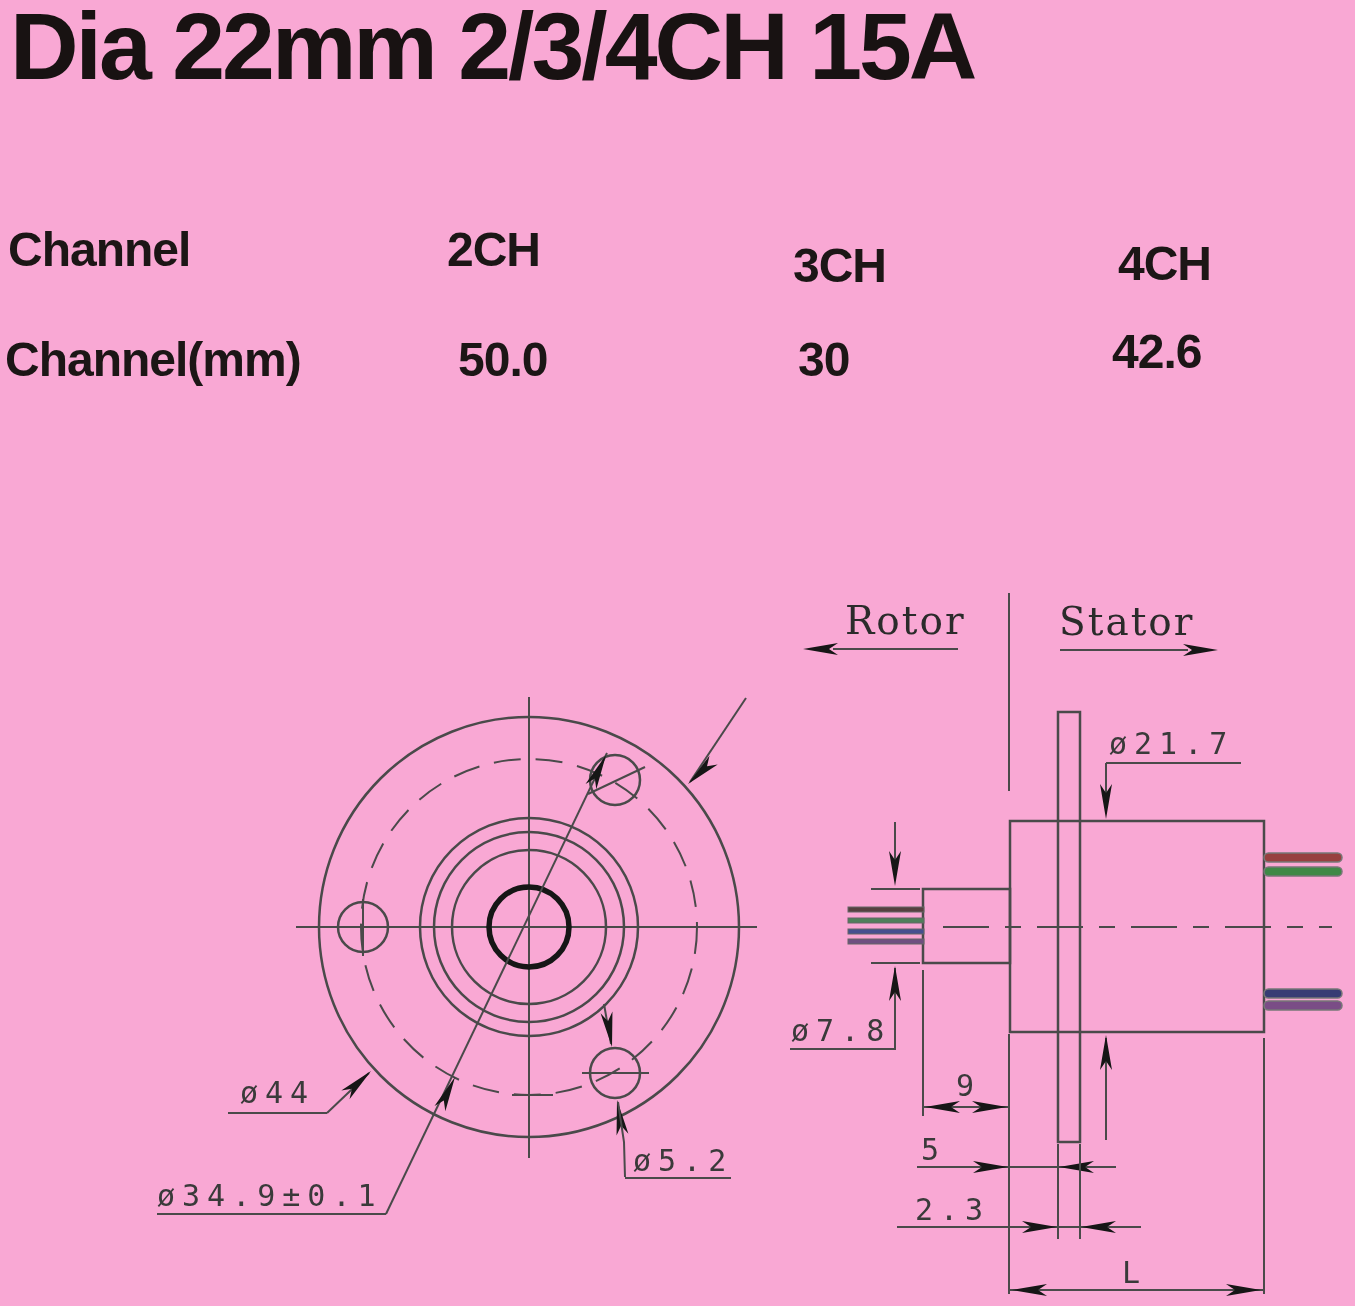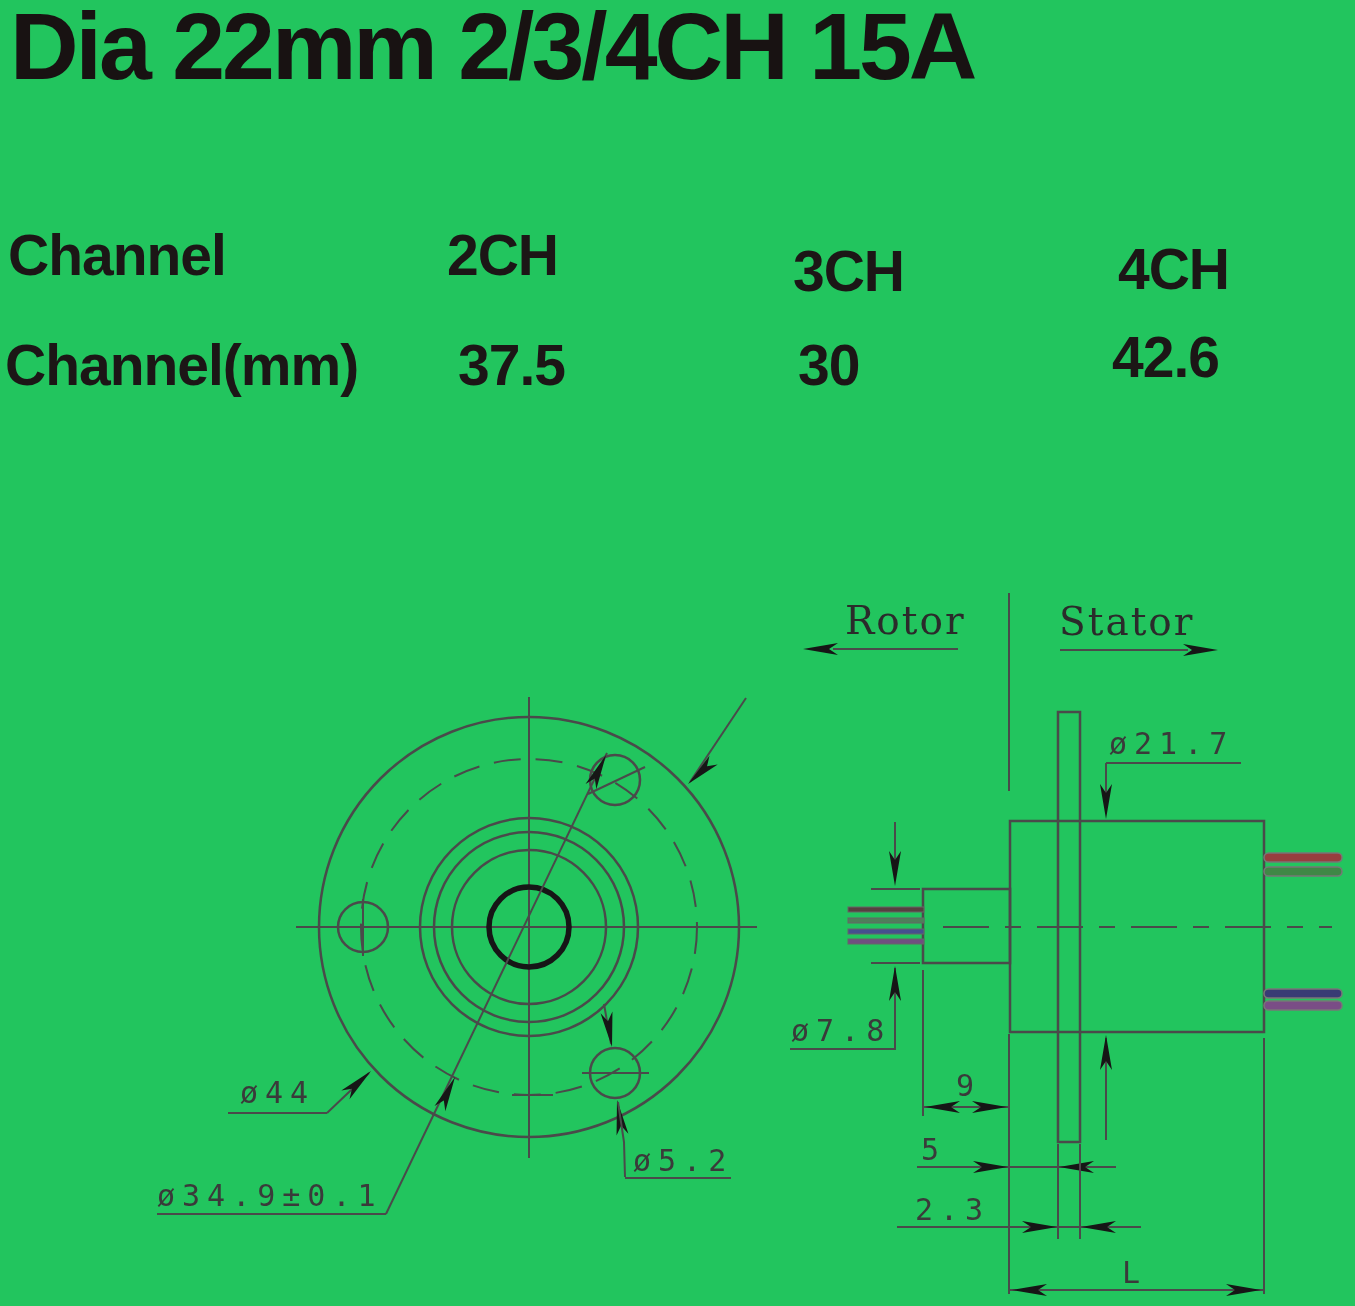--- a/index.html
+++ b/index.html
@@ -1,20 +1,20 @@
 <!DOCTYPE html>
 <html><head>
 <meta charset="utf-8">
 <style>
   html,body{margin:0;padding:0;background:#ffffff;}
-  .page{position:relative;width:1355px;height:1306px;background:#22c55e;overflow:hidden;
+  .page{position:relative;width:1355px;height:1306px;background:#f9a8d4;overflow:hidden;
         font-family:"Liberation Sans",sans-serif;}
   .title{position:absolute;left:10px;top:-8px;font-size:95px;font-weight:bold;color:#181212;
          letter-spacing:-3px;white-space:nowrap;}
-  .cell{position:absolute;font-weight:bold;color:#1c1616;font-size:57px;white-space:nowrap;letter-spacing:-1px;}
+  .cell{position:absolute;font-weight:bold;color:#1c1616;font-size:48px;white-space:nowrap;letter-spacing:-1px;}
   svg{position:absolute;left:0;top:0;}
   .ln{stroke:#4a4a4a;stroke-width:2;fill:none;}
   .ln25{stroke:#4a4a4a;stroke-width:2.5;fill:none;}
   .bold-ln{stroke:#161616;stroke-width:5.5;fill:none;}
   .dashed{stroke:#4a4a4a;stroke-width:2;fill:none;stroke-dasharray:27 15;}
   .cdash{stroke:#4a4a4a;stroke-width:2;fill:none;stroke-dasharray:46 16 16 16;}
   .arr{fill:#161616;stroke:none;}
   .dim{font-family:"DejaVu Sans Mono",monospace;font-size:30px;fill:#3a3a3a;letter-spacing:7px;white-space:pre;}
   .serif{font-family:"DejaVu Serif","Liberation Serif",serif;font-size:39px;fill:#2b2b2b;letter-spacing:2px;}
 </style>
@@ -24,21 +24,21 @@
 <div class="page">
 
   <div class="title">Dia 22mm 2/3/4CH 15A</div>
 
   <div>
     <span class="cell" style="left:8px;top:222px">Channel</span>
     <span class="cell" style="left:447px;top:222px">2CH</span>
     <span class="cell" style="left:793px;top:238px">3CH</span>
     <span class="cell" style="left:1118px;top:236px">4CH</span>
     <span class="cell" style="left:5px;top:332px">Channel(mm)</span>
-    <span class="cell" style="left:458px;top:332px">37.5</span>
+    <span class="cell" style="left:458px;top:332px">50.0</span>
     <span class="cell" style="left:798px;top:332px">30</span>
     <span class="cell" style="left:1112px;top:324px">42.6</span>
   </div>
 
   <svg width="1355" height="1306" viewBox="0 0 1355 1306">
     <defs>
       <path id="arr" d="M0 0 L-35 -6 L-26 0 L-35 6 Z"></path>
     </defs>
 
     <g>

